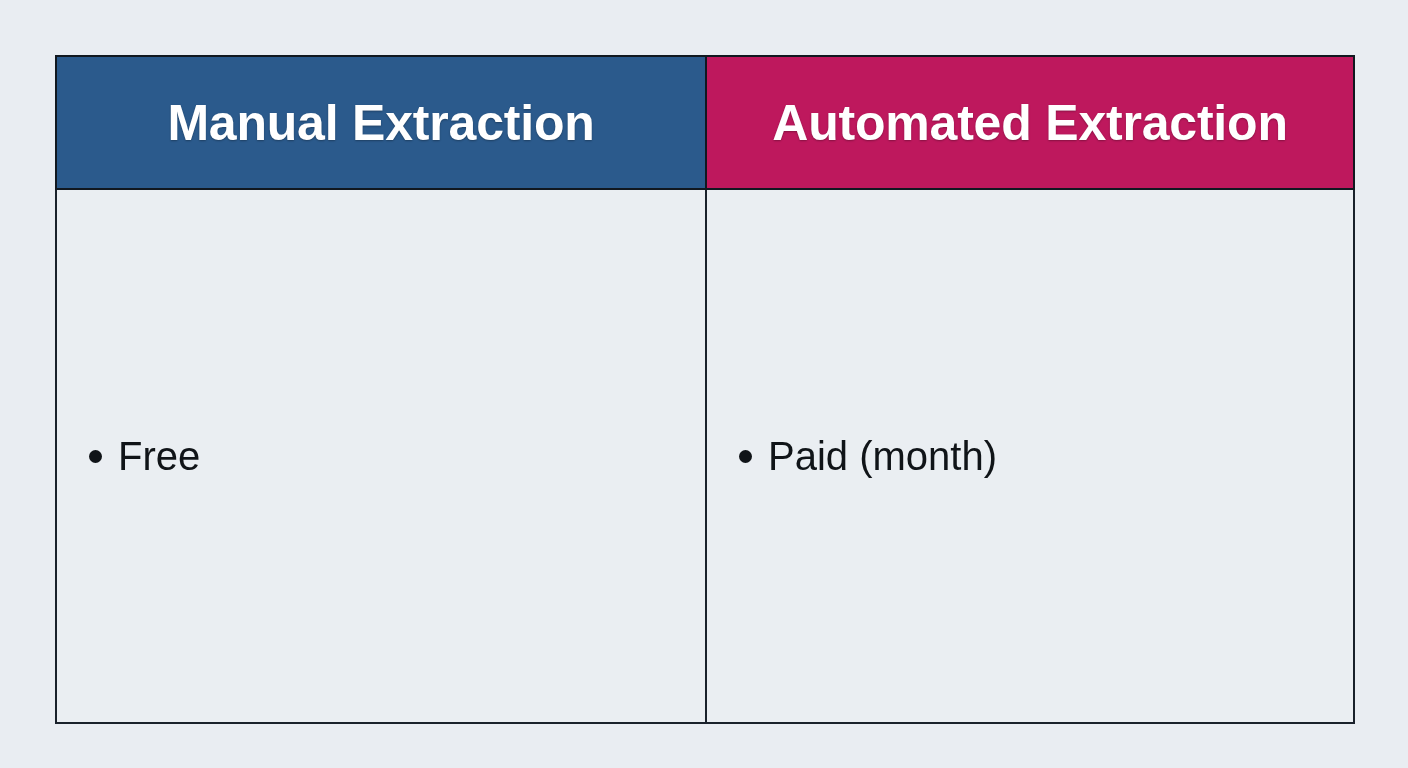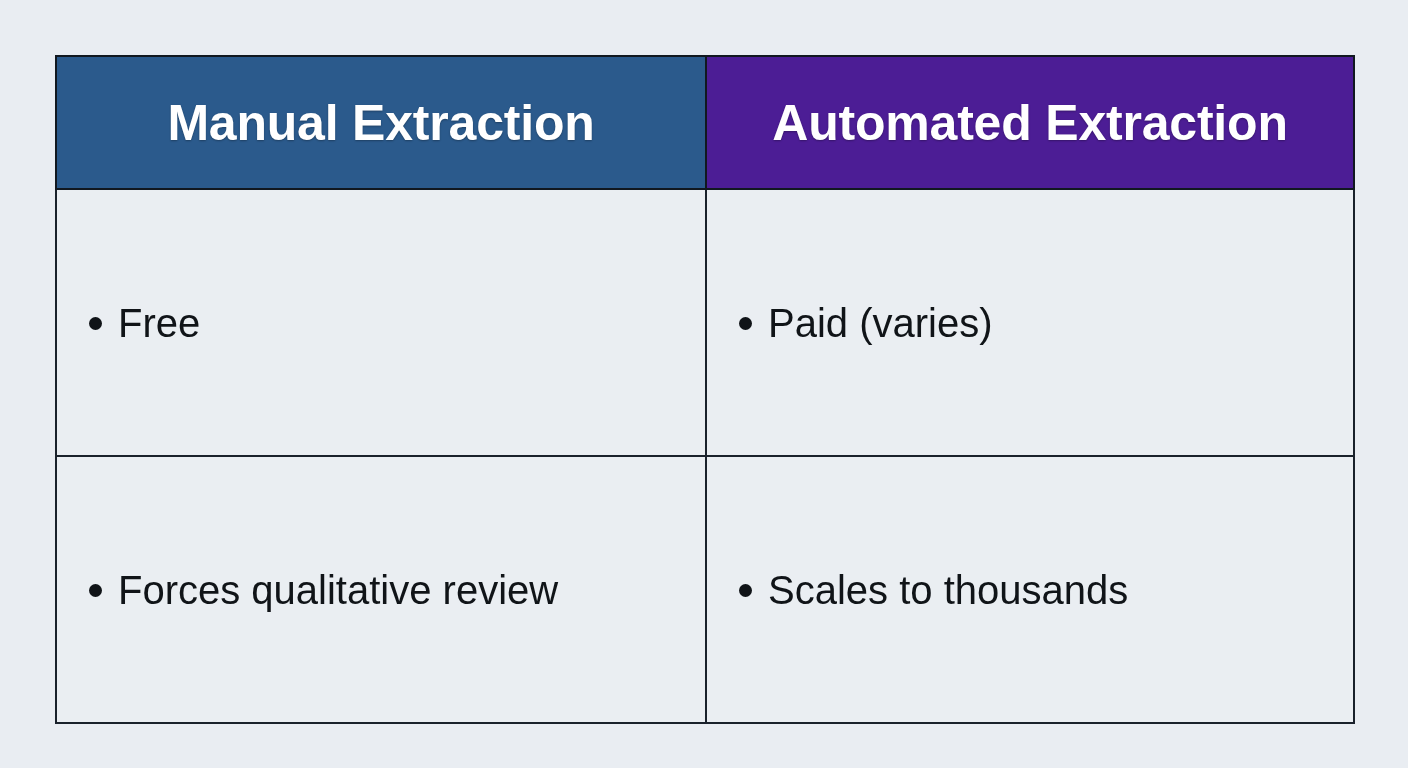--- a/index.html
+++ b/index.html
@@ -48,21 +48,21 @@
     vertical-align: middle;
     color: #ffffff;
     font-size: 50px;
     font-weight: bold;
     letter-spacing: -0.2px;
     border: 2px solid #111820;
     box-sizing: border-box;
     text-shadow: 0 1px 2px rgba(0,0,0,0.30);
   }
   .comparison-table thead th.header-manual    { background: #2b5a8c; }
-  .comparison-table thead th.header-automated { background: #4c1d95; }
+  .comparison-table thead th.header-automated { background: #be185d; }
 
   
   .comparison-table tbody td {
     padding: 0;
     margin: 0;
     background: #eaeef2;
     vertical-align: middle;
     border: 2px solid #1a222c;
     box-sizing: border-box;
   }
@@ -116,39 +116,25 @@
       <tr class="row-1">
         <td>
           <div class="bullet-item">
             <span class="bullet-dot"></span>
             <span class="bullet-text">Free</span>
           </div>
         </td>
         <td>
           <div class="bullet-item">
             <span class="bullet-dot"></span>
-            <span class="bullet-text">Paid (varies)</span>
+            <span class="bullet-text">Paid (month)</span>
           </div>
         </td>
       </tr>
 
-      <tr class="row-2">
-        <td>
-          <div class="bullet-item">
-            <span class="bullet-dot"></span>
-            <span class="bullet-text">Forces qualitative review</span>
-          </div>
-        </td>
-        <td>
-          <div class="bullet-item">
-            <span class="bullet-dot"></span>
-            <span class="bullet-text">Scales to thousands</span>
-          </div>
-        </td>
-      </tr>
 
 
 
 
     </tbody>
   </table>
 
 </div>
 
 </body></html>

